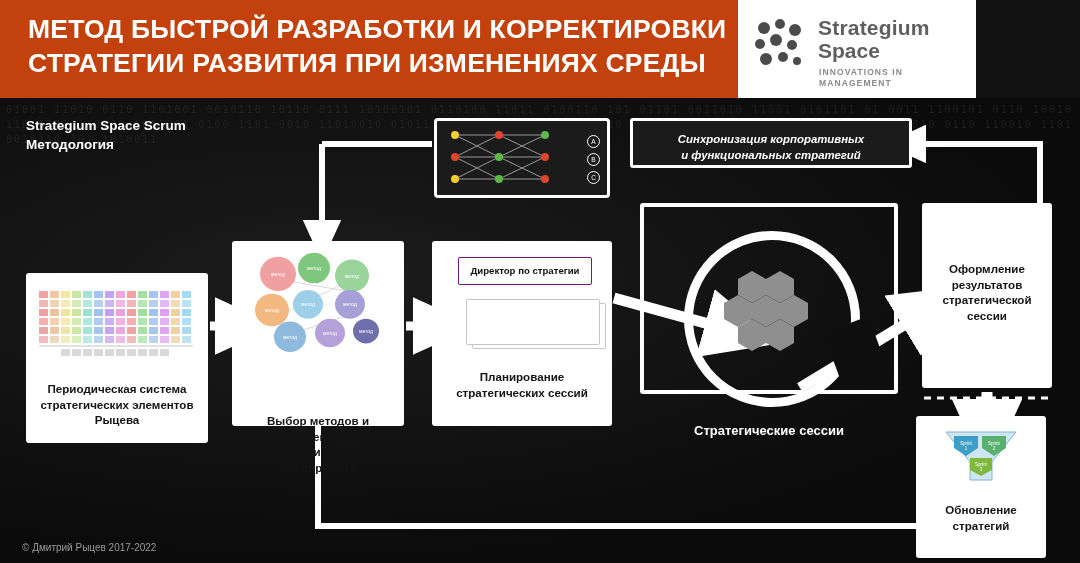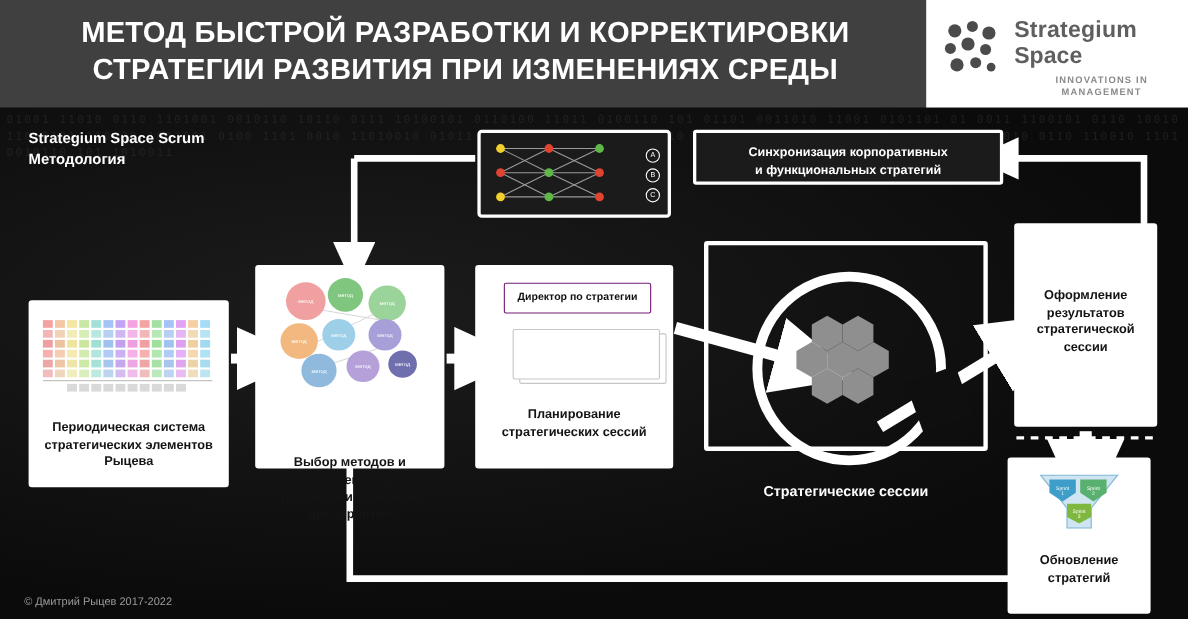--- a/index.html
+++ b/index.html
@@ -6,23 +6,22 @@
   body{
     width:1080px;height:563px;
     background:#0d0d0d;
     font-family:"Liberation Sans", sans-serif;
     overflow:hidden;
   }
   #root{position:relative;width:1080px;height:563px;background:#111;}
 
   
   .header{
-    position:absolute;left:0;top:0;width:1080px;height:98px;
-    background:#404040;
-    text-align:center;
+    position:absolute;left:0;top:0;width:976px;height:98px;
+    background:#c2410c;
   }
   .header-title{
     position:absolute;left:28px;top:12px;width:790px;
     color:#ffffff;font-size:26.5px;font-weight:bold;line-height:34px;
     letter-spacing:0.2px;
   }
   .logo-area{
     position:absolute;right:0;top:0;width:238px;height:98px;
     background:#fff;
   }
@@ -82,21 +81,21 @@
   
   #box-planning{left:432px;top:143px;width:180px;height:185px;}
   .inner-card{
     position:absolute;background:#fff;border:1px solid #701a75;border-radius:2px;
     color:#111;font-size:9.6px;font-weight:bold;text-align:center;
     display:flex;align-items:center;justify-content:center;line-height:12px;
   }
   .stack{position:absolute;background:#fff;border:1px solid #c6c6c6;border-radius:2px;}
 
   
-  #box-sessions{left:640px;top:121px;width:258px;height:191px;border:4px solid #ffffff;background:transparent;}
+  #box-sessions{left:640px;top:105px;width:258px;height:191px;border:4px solid #ffffff;background:transparent;}
   #box-sessions .box-label{color:#ffffff;}
   .ring{
     position:absolute;left:40px;top:24px;width:176px;height:176px;border-radius:50%;
     border:9px solid #ffffff;box-sizing:border-box;
   }
   .ring-gap{
     position:absolute;left:186px;top:116px;width:48px;height:48px;background:#0f0f0f;
     transform:rotate(-20deg);
   }
 
@@ -210,21 +209,21 @@
         <circle cx="108" cy="14" r="4" fill="#5eb848"></circle>
         <circle cx="108" cy="36" r="4" fill="#e0432f"></circle>
         <circle cx="108" cy="58" r="4" fill="#e0432f"></circle>
       </svg>
       <div class="net-circle" style="top:14px;">A</div>
       <div class="net-circle" style="top:32px;">B</div>
       <div class="net-circle" style="top:50px;">C</div>
     </div>
 
     <div class="box" id="box-sync">
-      <div class="box-label" style="top:11px;">
+      <div class="box-label" style="top:11px;font-style:italic;">
         <div>Синхронизация корпоративных</div>
         <div>и функциональных стратегий</div>
       </div>
     </div>
 
     <div class="box" id="box-periodic">
       <svg class="ptable" viewBox="0 0 160 78">
         <g>
           <rect x="2" y="2" width="9" height="7" fill="#f4a3a3"></rect>
           <rect x="13" y="2" width="9" height="7" fill="#f4c6a3"></rect>

